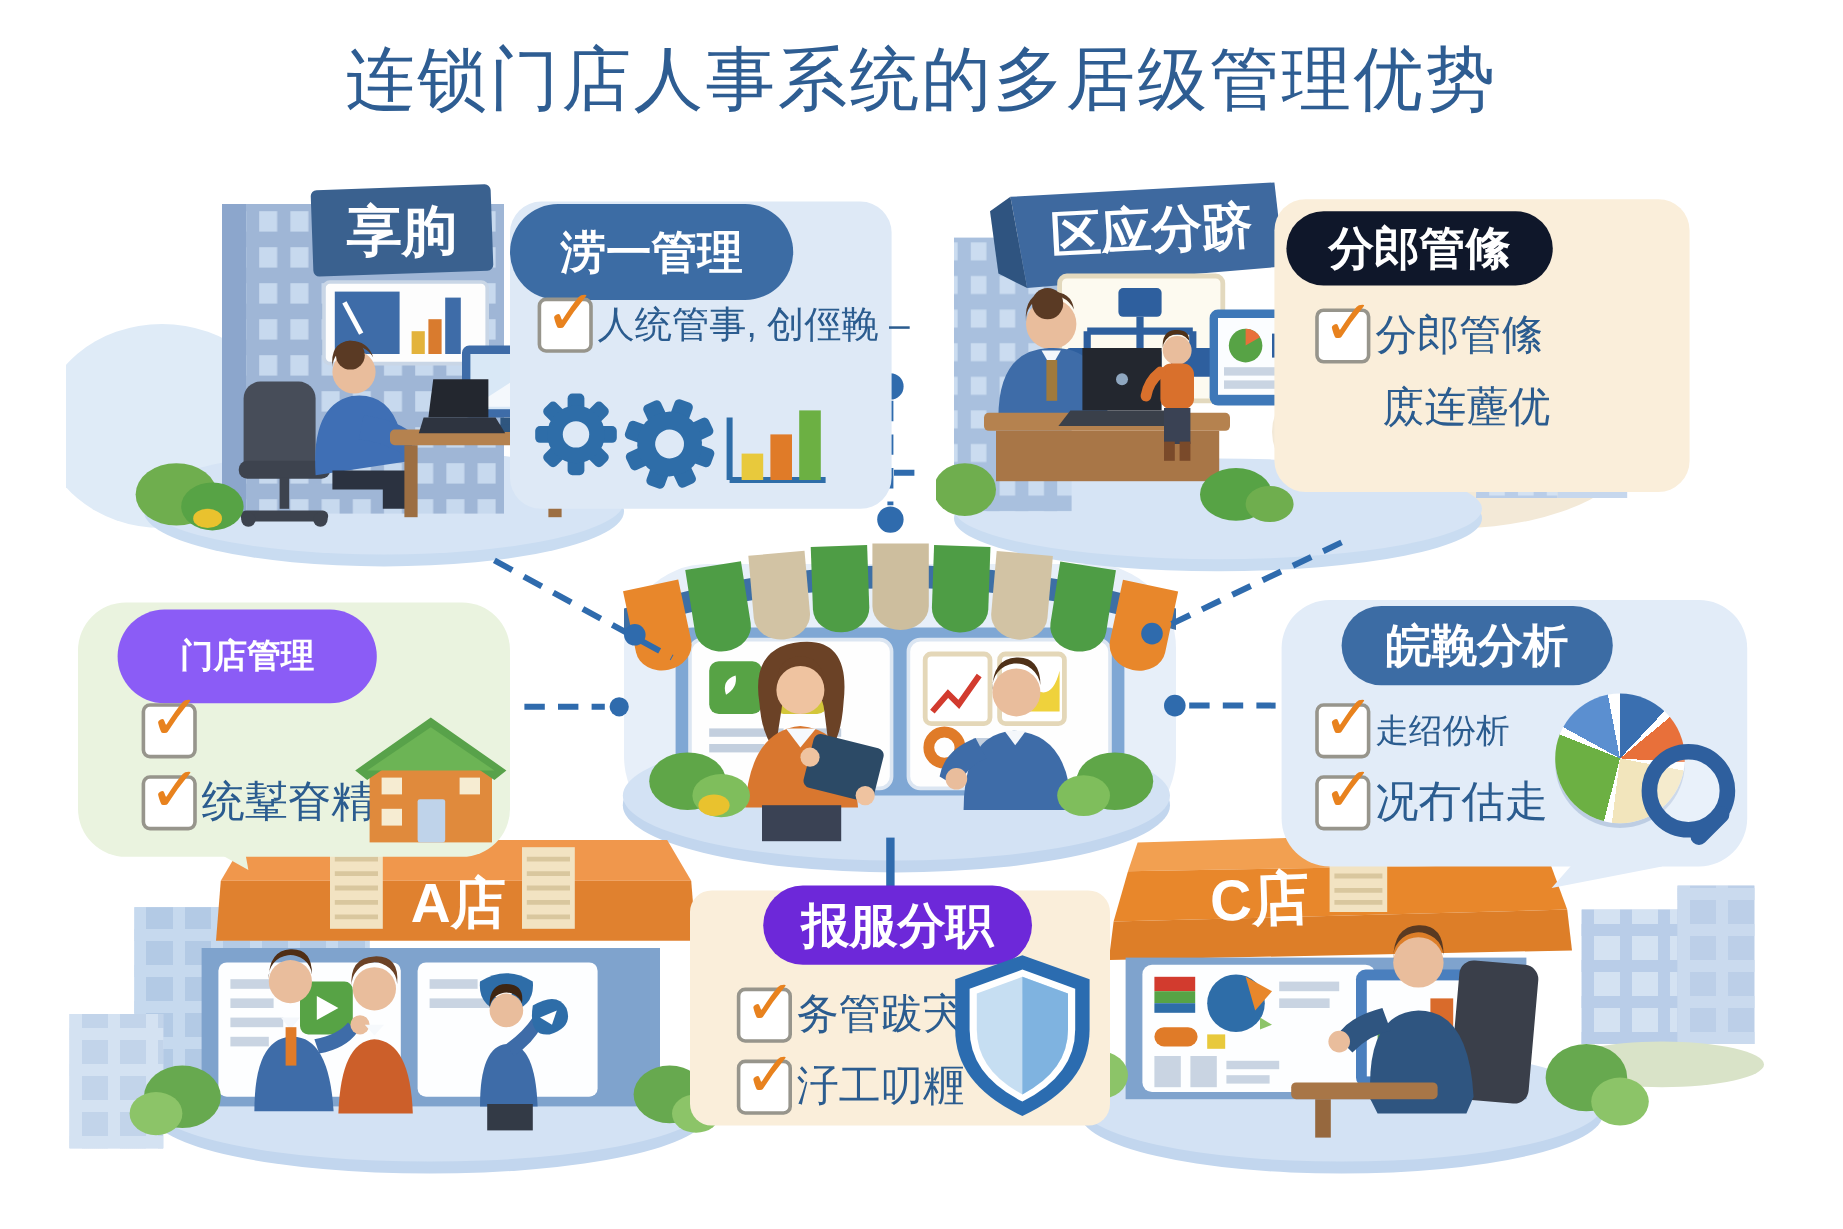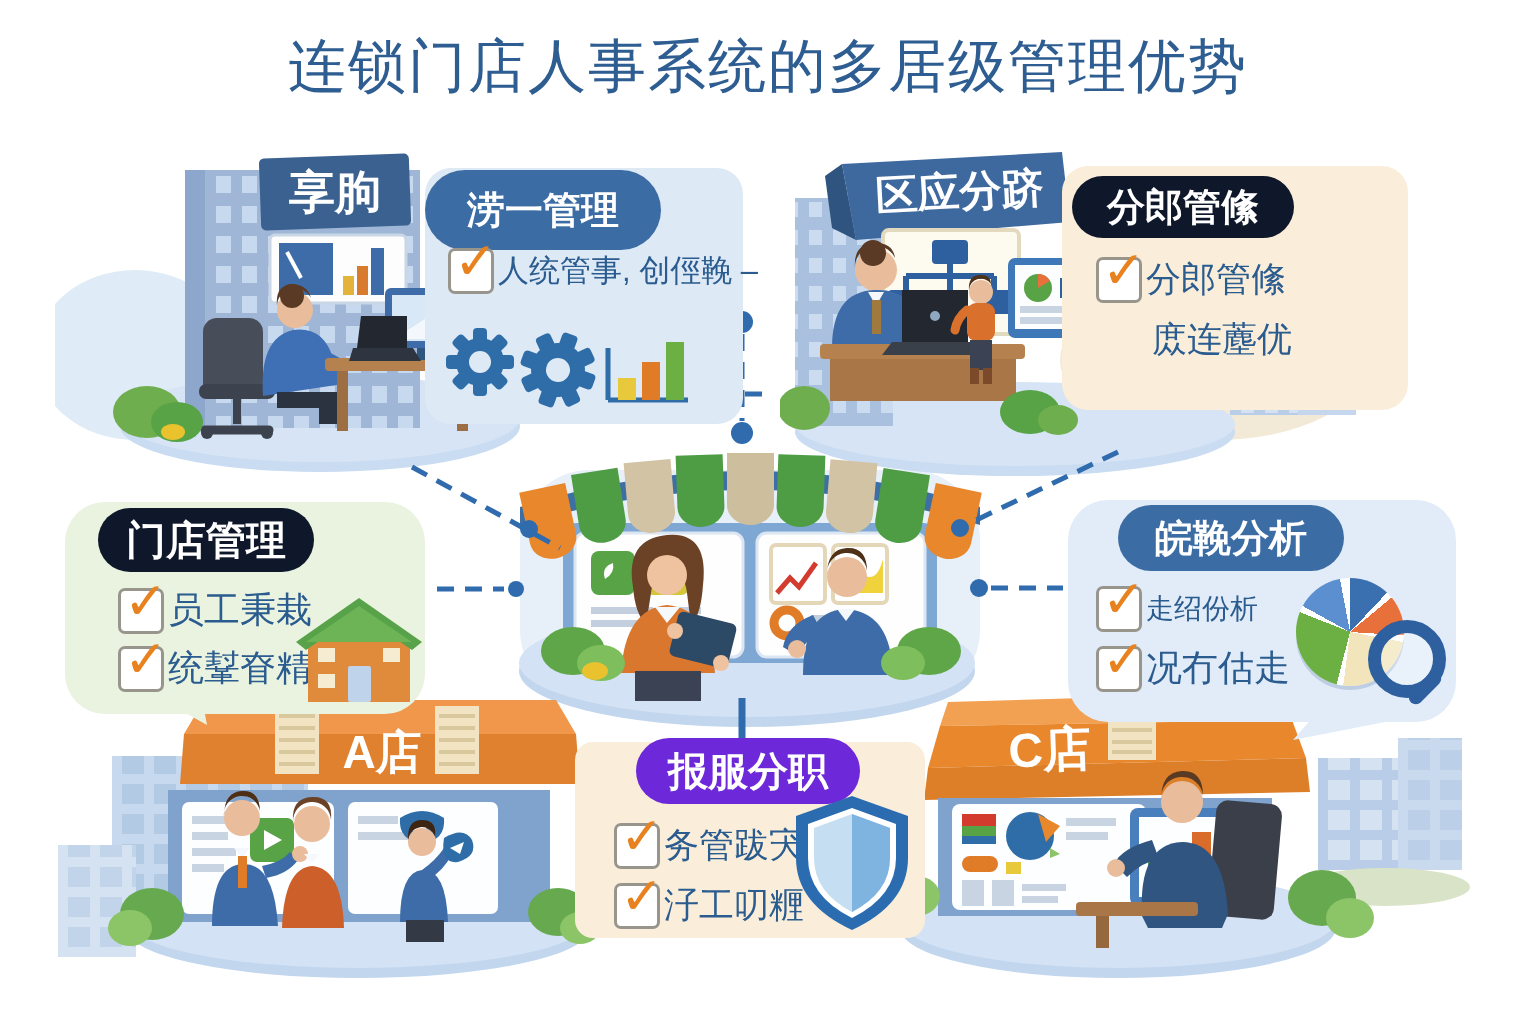--- a/index.html
+++ b/index.html
@@ -325,26 +325,25 @@
       <ellipse cx="80" cy="236" rx="13" ry="9" fill="#E9C22E"></ellipse>
       <ellipse cx="414" cy="216" rx="32" ry="24" fill="#5FA648"></ellipse>
       <ellipse cx="388" cy="228" rx="22" ry="17" fill="#7FBE5C"></ellipse>
     </g>
   </svg>
 
   <svg class="abs tailsvg" style="left:85px;top:645px;" width="140" height="85" viewBox="0 0 140 85">
     <polygon points="12,8 112,26 122,80 40,34" fill="#EAF3DF"></polygon>
   </svg>
   <div class="abs bubble" style="left:65px;top:502px;width:360px;height:212px;background:#EAF3DF;"></div>
-  <div class="abs pill" style="left:98px;top:508px;width:216px;height:64px;background:#0f172a;font-size:40px;">
+  <div class="abs pill" style="left:98px;top:508px;width:216px;height:78px;background:#8b5cf6;font-size:28px;">
     <span>门店管理</span>
   </div>
   <div class="abs check-row" style="left:118px;top:586px;font-size:36px;">
     <span class="checkbox"></span>
-    <span>员工秉栽</span>
   </div>
   <div class="abs check-row" style="left:118px;top:644px;font-size:36px;">
     <span class="checkbox"></span>
     <span>统鞤眘精</span>
   </div>
   <svg class="abs" style="left:290px;top:592px;z-index:6" width="138" height="118" viewBox="0 0 138 118">
     <rect x="18" y="46" width="102" height="64" fill="#E08A3C"></rect>
     <path d="M6,50 L69,6 L132,50 L122,58 L69,22 L16,58 Z" fill="#58A24A"></path>
     <path d="M16,50 L69,14 L122,50 Z" fill="#6CB455"></path>
     <rect x="58" y="74" width="23" height="36" rx="2" fill="#BFD3EA"></rect>

